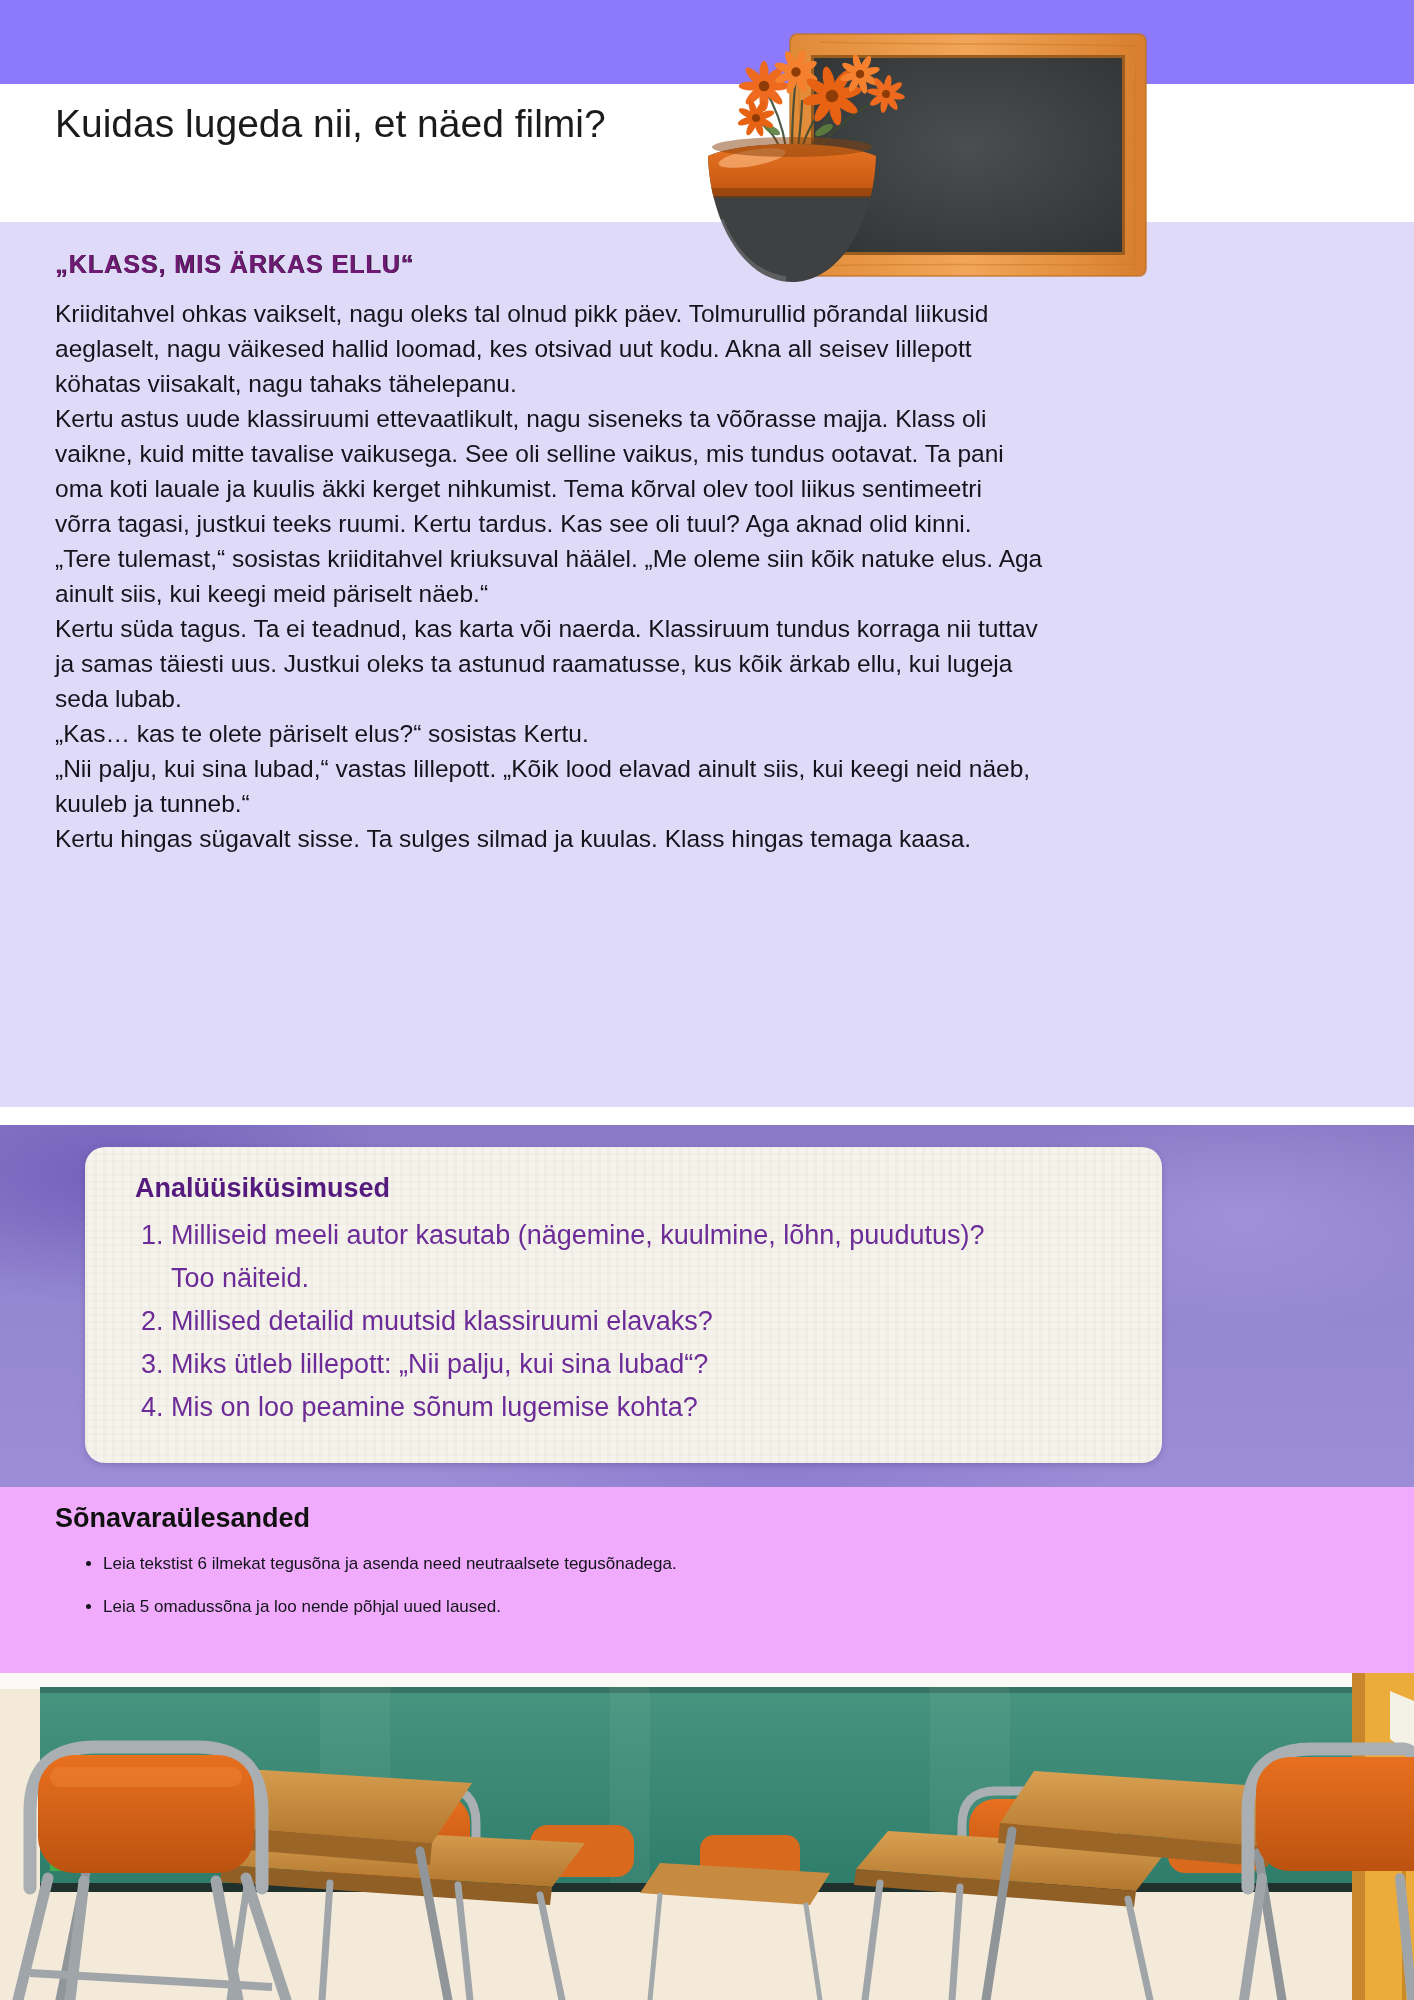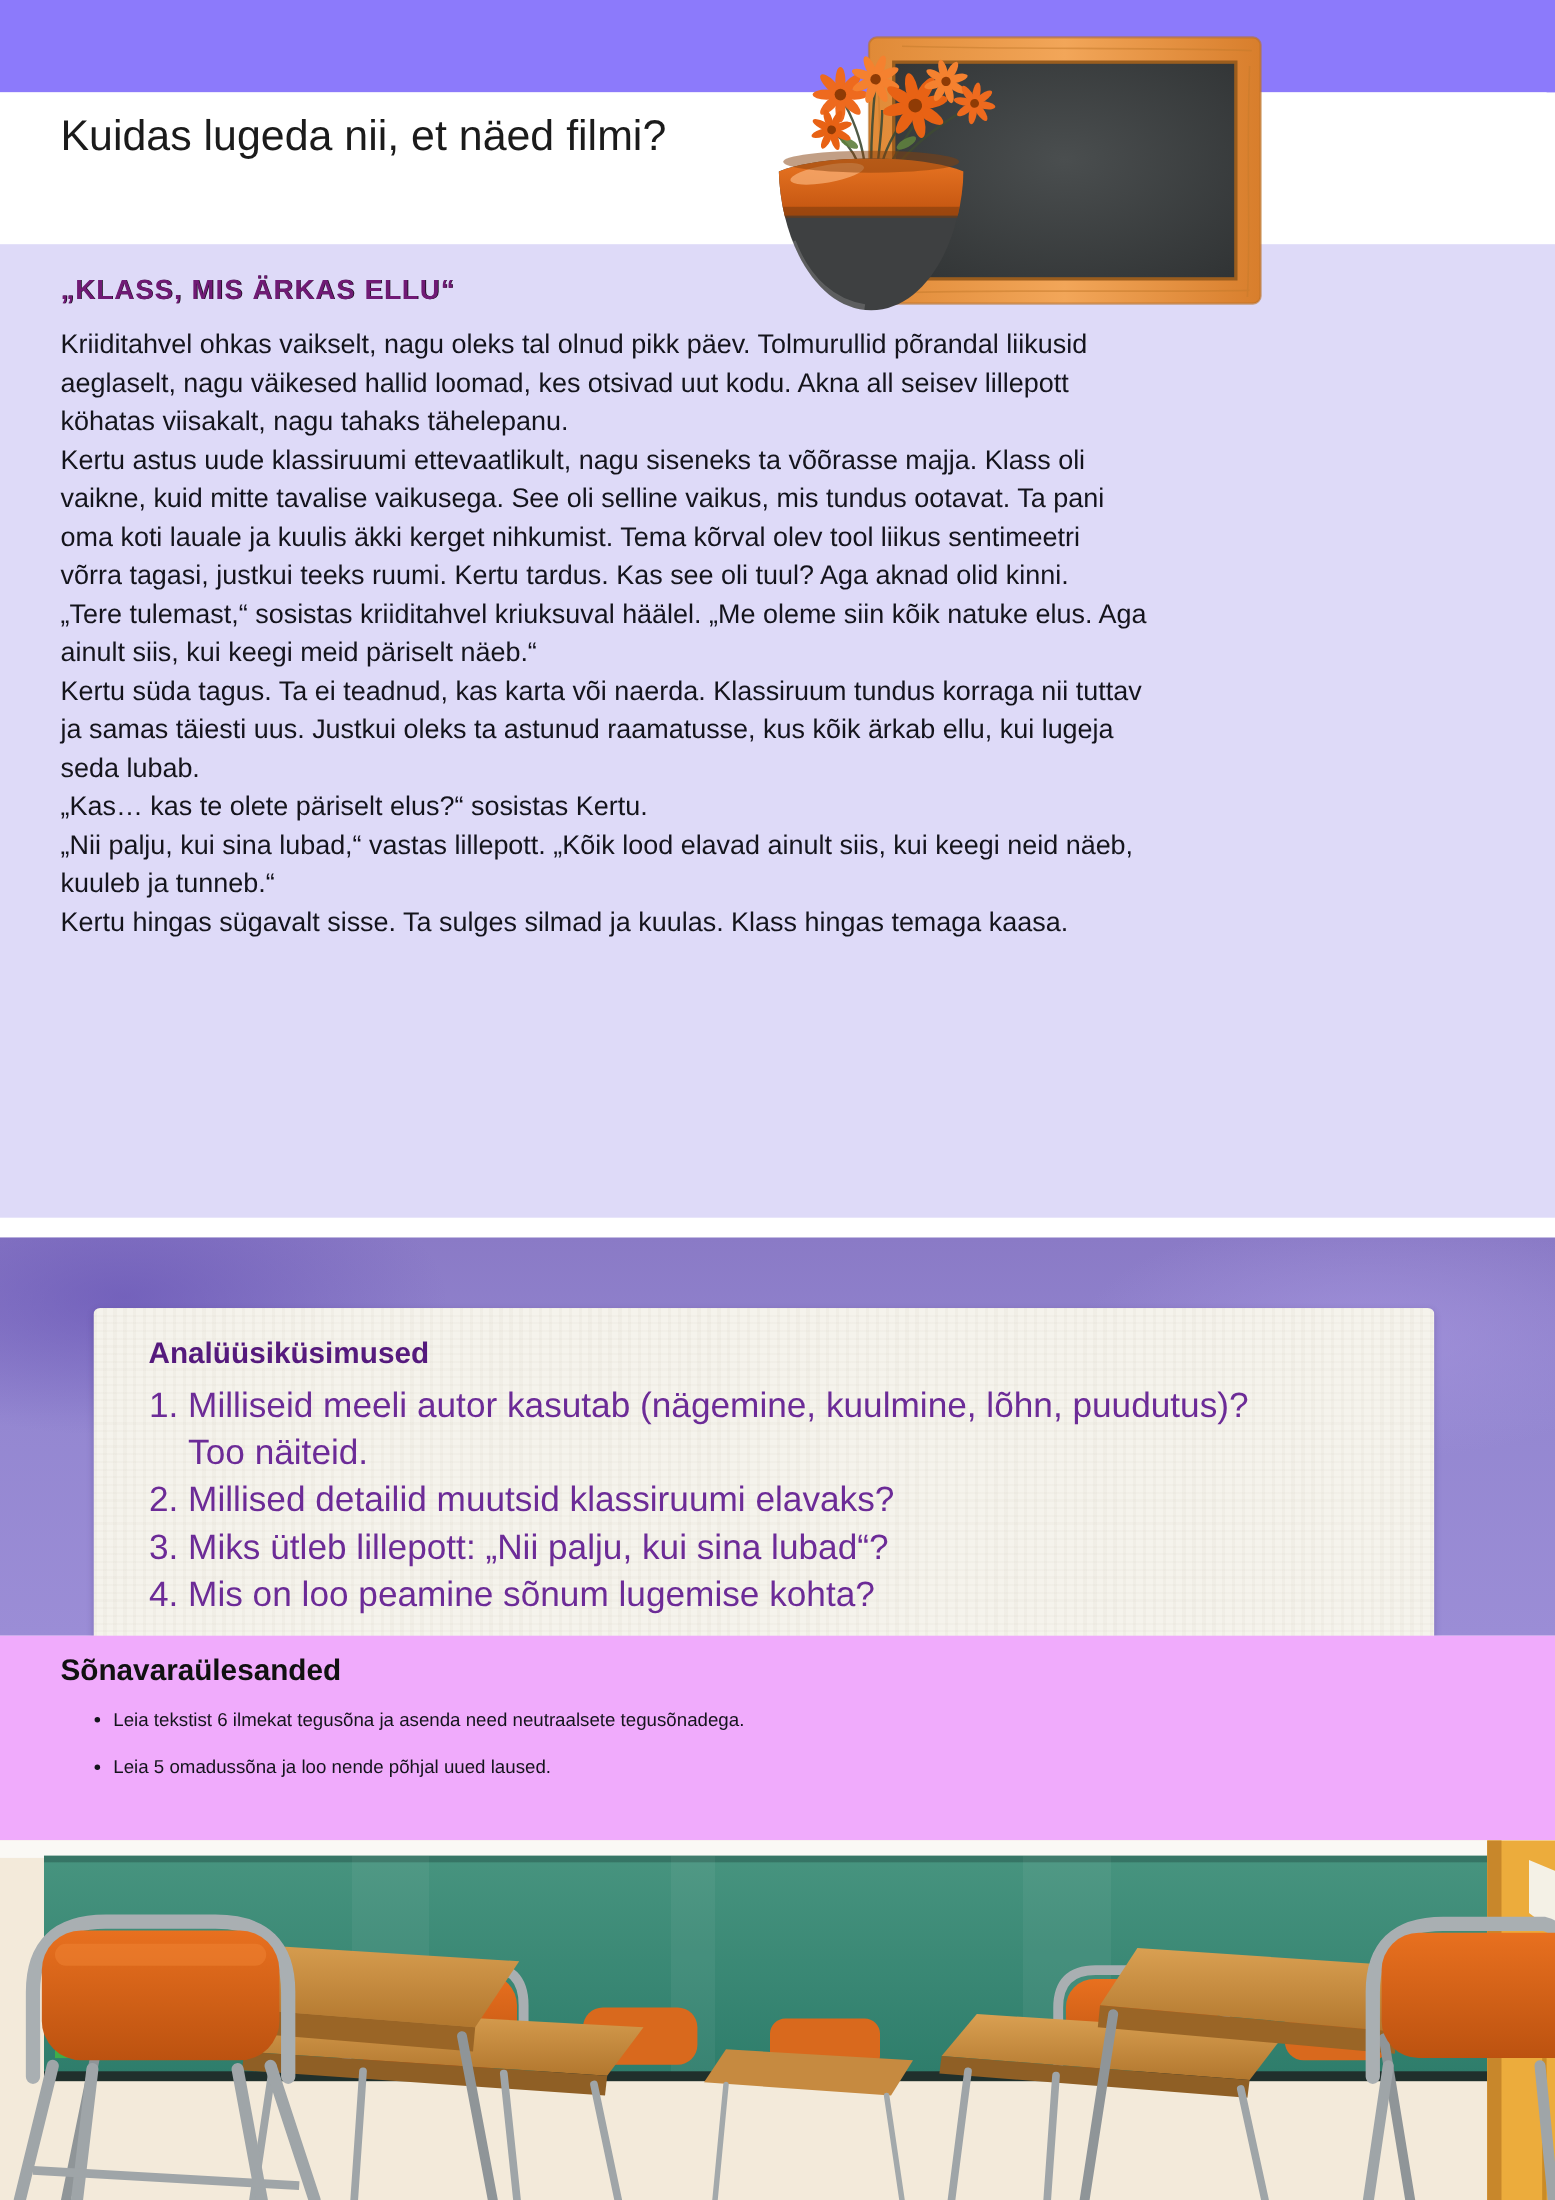--- a/index.html
+++ b/index.html
@@ -23,28 +23,28 @@
   .story-text p{margin:0;}
 
   
   .watercolor{position:absolute;top:1125px;left:0;width:1414px;height:362px;
     background:
       radial-gradient(ellipse 420px 180px at 8% 15%, rgba(94,74,176,0.55) 0%, rgba(94,74,176,0) 70%),
       radial-gradient(ellipse 500px 220px at 55% 90%, rgba(128,106,200,0.5) 0%, rgba(128,106,200,0) 70%),
       radial-gradient(ellipse 380px 160px at 88% 25%, rgba(170,154,226,0.6) 0%, rgba(170,154,226,0) 70%),
       radial-gradient(ellipse 300px 140px at 30% 70%, rgba(110,90,190,0.35) 0%, rgba(110,90,190,0) 70%),
       linear-gradient(180deg,#8A7AC6 0%, #9487D1 45%, #9B8DD6 100%);}
-  .analysis-box{position:absolute;top:22px;left:85px;width:1219px;height:316px;border-radius:6px;
+  .analysis-box{position:absolute;top:22px;left:85px;width:1077px;height:316px;border-radius:20px;
     background:
       repeating-linear-gradient(90deg, rgba(180,170,150,0.07) 0 3px, rgba(255,255,255,0) 3px 9px),
       repeating-linear-gradient(0deg, rgba(170,160,140,0.05) 0 2px, rgba(255,255,255,0) 2px 7px),
       #F5F3EC;
-    box-shadow:0 2px 6px rgba(60,40,110,0.25);margin-top:42px;}
+    box-shadow:0 2px 6px rgba(60,40,110,0.25);}
   .analysis-heading{margin:26px 0 0 50px;font-size:27px;font-weight:700;color:#551A7D;}
-  .analysis-list{margin:10px 0 0 0;padding:0 40px 0 86px;color:#6C2B97;font-size:32px;line-height:43px;}
+  .analysis-list{margin:10px 0 0 0;padding:0 40px 0 86px;color:#6C2B97;font-size:27px;line-height:43px;}
   .analysis-list li{white-space:pre-line;}
 
   
   .vocab{position:absolute;top:1487px;left:0;width:1414px;height:186px;background:#f0abfc;}
   .vocab-heading{margin:16px 0 0 55px;font-size:27px;font-weight:700;color:#111111;}
   .vocab-list{margin:8px 0 0 0;padding:0 40px 0 103px;font-size:17px;line-height:43px;color:#14141c;}
 
   
   .photo{position:absolute;top:1673px;left:0;width:1414px;height:327px;margin:0;}
   .photo svg{display:block;}

